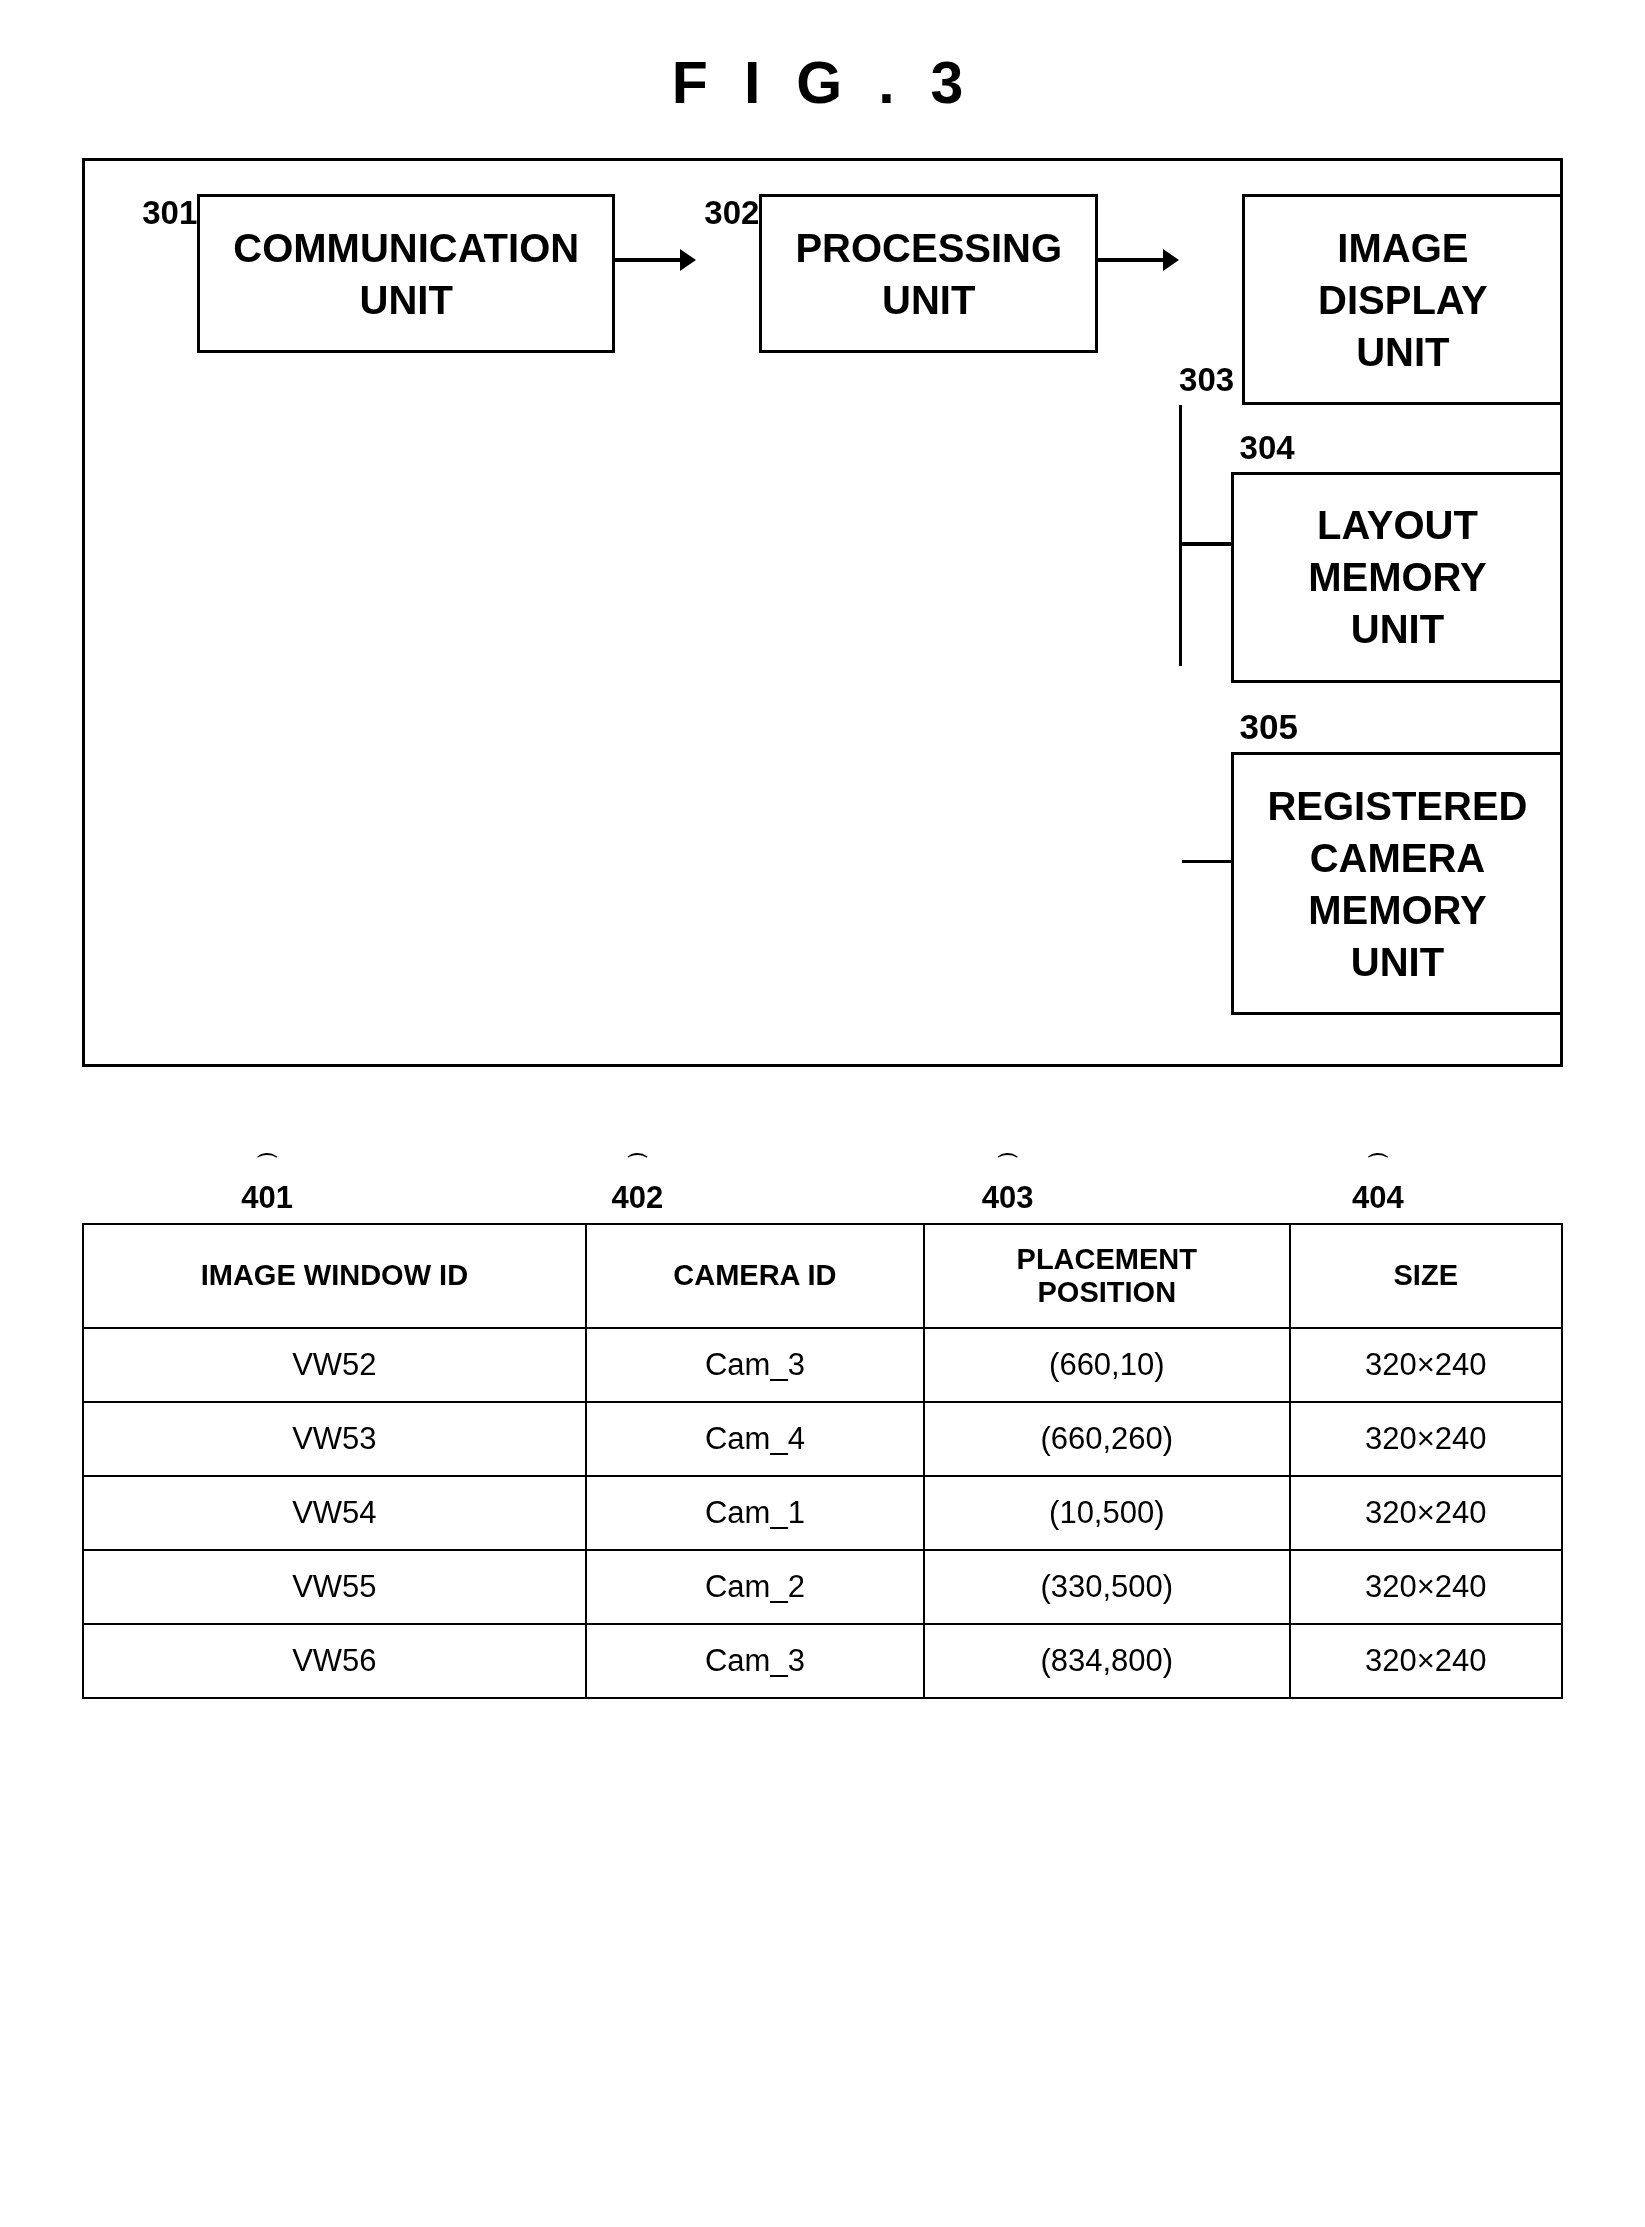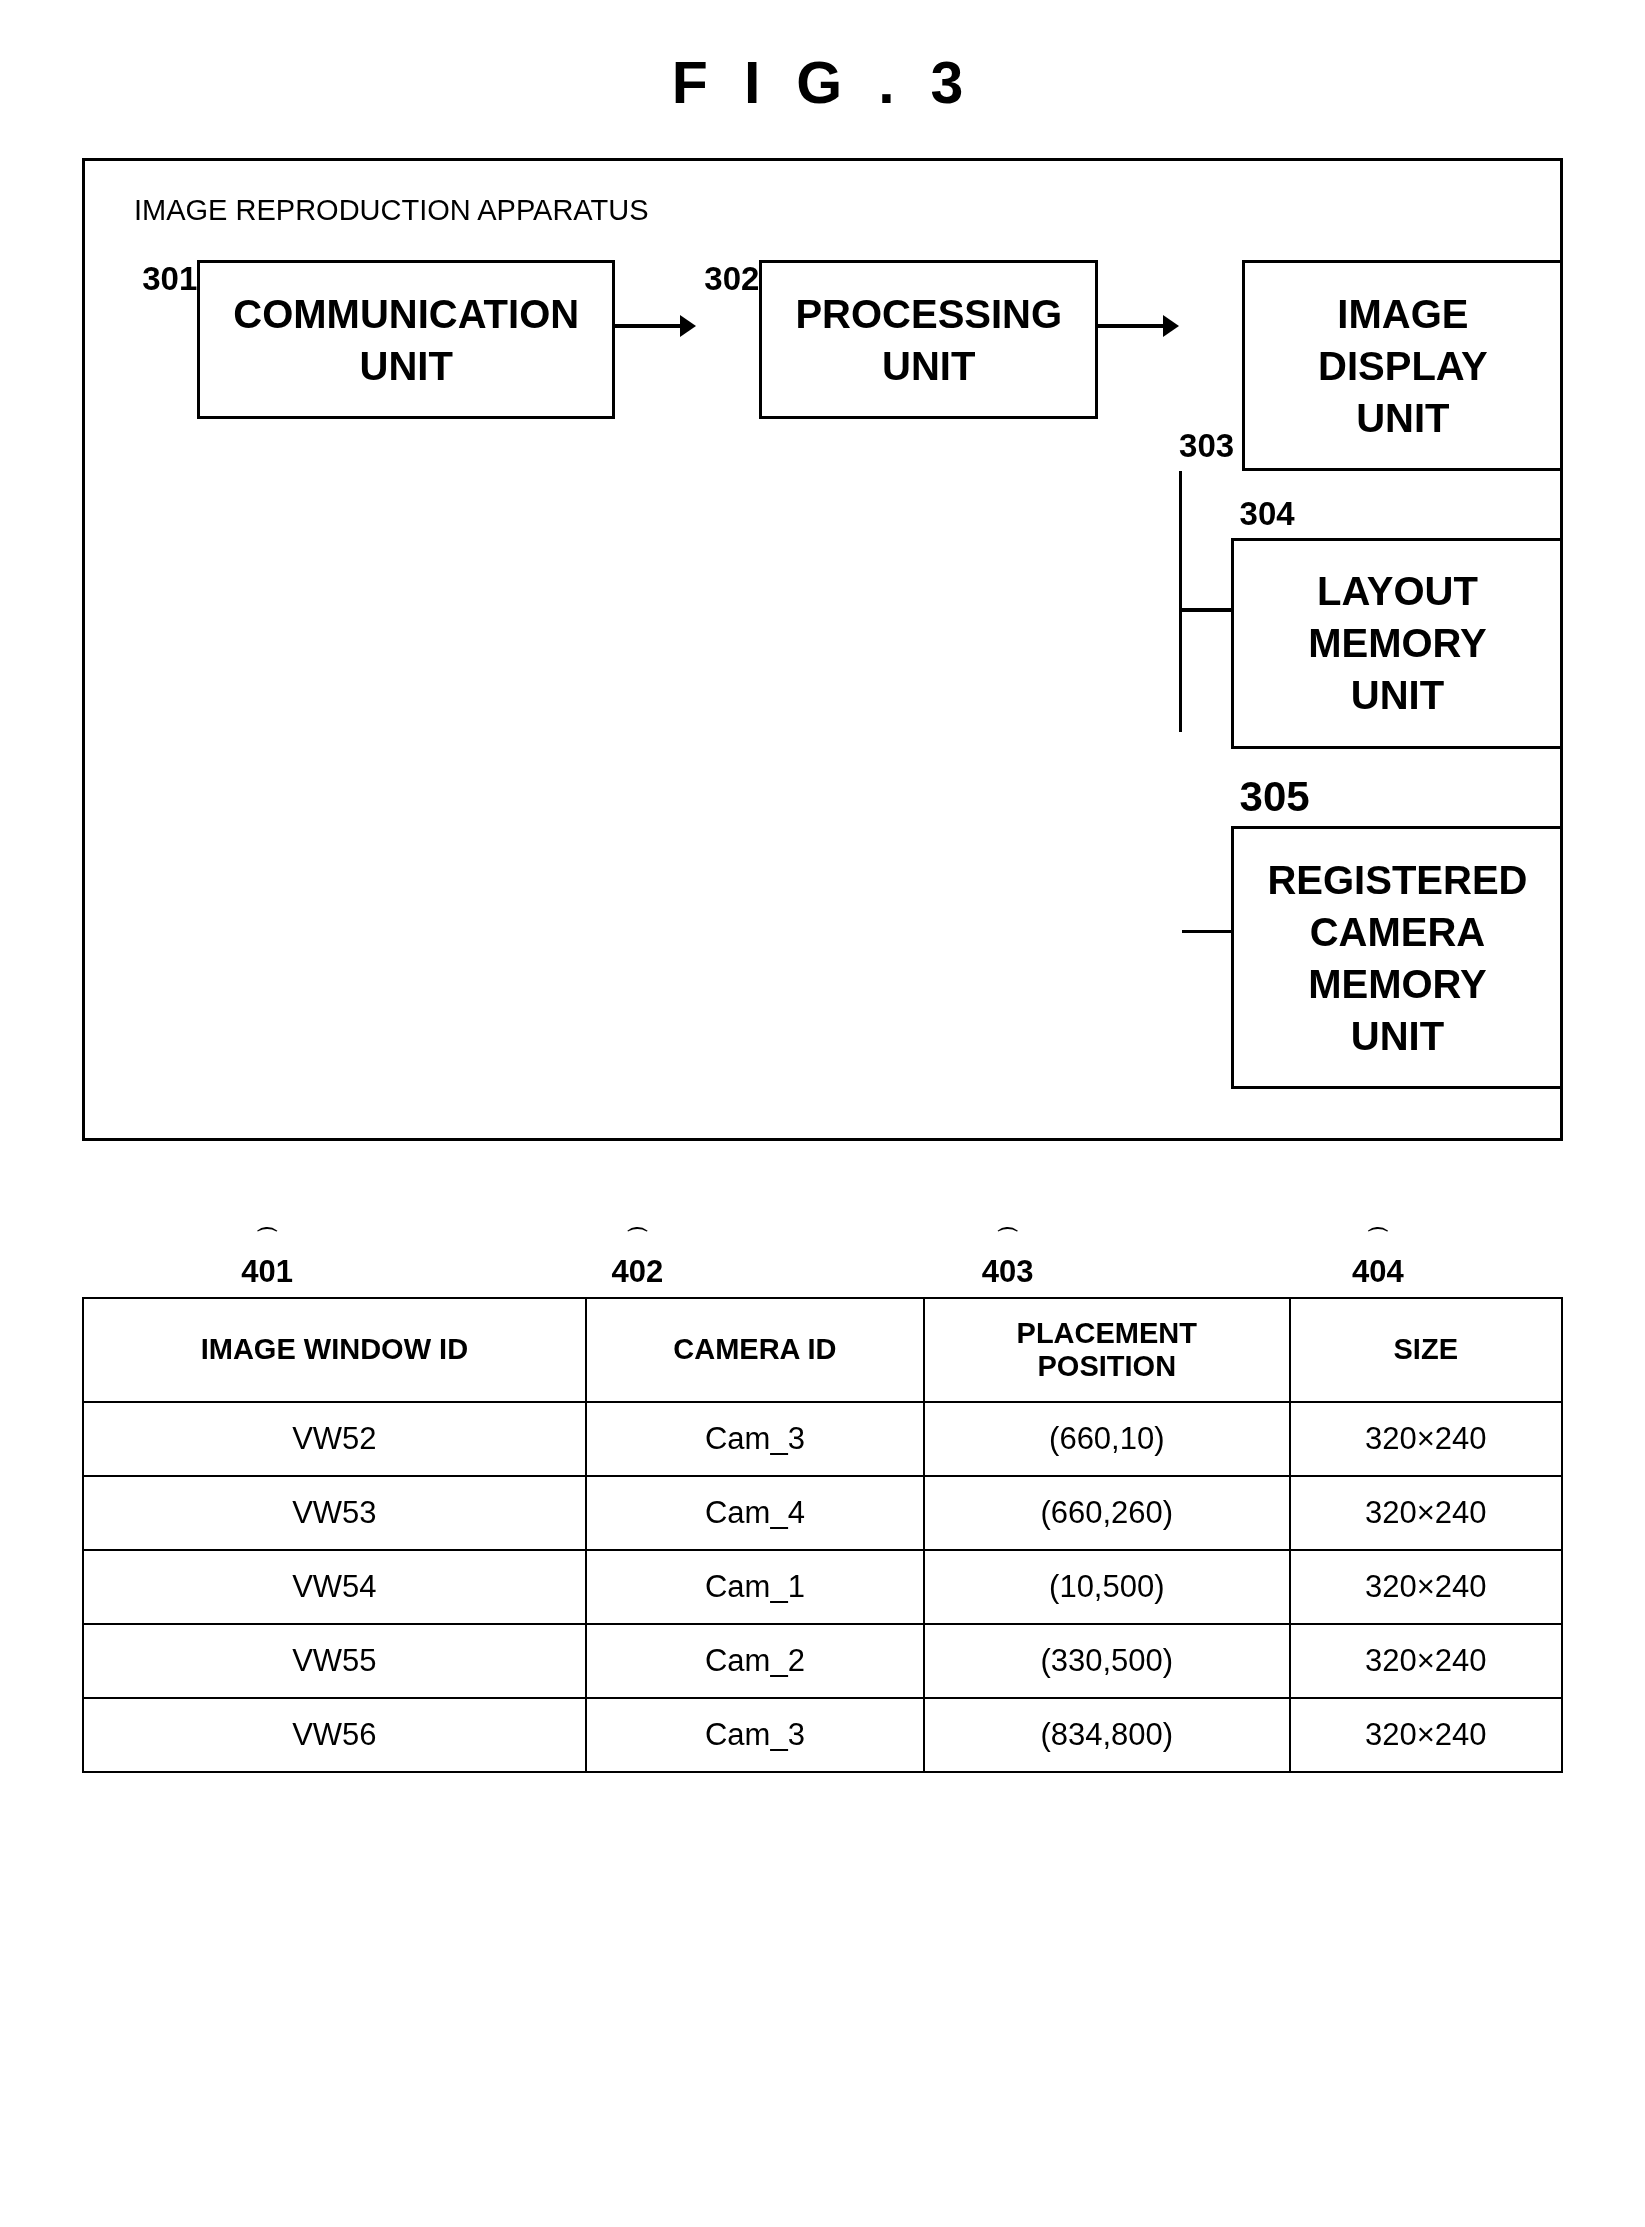--- a/index.html
+++ b/index.html
@@ -95,21 +95,20 @@
       font-size: 29px;
     }
   </style>
 </head>
 <body>
 
 <div>
   <div class="fig-title">F I G .  3</div>
 
   <div class="fig3-container">
-    <div class="fig3-apparatus-label">IMAGE REPRODUCTION APPARATUS</div>
 
     <div style="display:flex; align-items:flex-start; gap:0;">
 
       <div class="block-with-label">
         <div style="font-size:33px; font-weight:bold; margin-bottom:6.5px; align-self:flex-start; margin-left:8.2px;">301</div>
         <div class="unit-box" style="min-width:212px;">
           COMMUNICATION<br>UNIT
         </div>
       </div>
 
@@ -160,21 +159,21 @@
                   </div>
                 </div>
               </div>
             </div>
 
             <div style="display:flex; flex-direction:column; align-items:flex-start; margin-top:24.5px;">
               <div style="display:flex; align-items:center; width:100%;">
                 <div style="width:49px; height:3.3px; background:#000; flex-shrink:0;"></div>
                 <div style="display:flex; flex-direction:column; align-items:flex-start; flex:1;">
                   <div style="display:flex; align-items:center; margin-bottom:4.9px; margin-left:8.2px;">
-                    <div style="font-size:42px; font-weight:bold;">305</div>
+                    <div style="font-size:35px; font-weight:bold;">305</div>
                   </div>
                   <div class="unit-box" style="min-width:245px;">
                     REGISTERED<br>CAMERA<br>MEMORY UNIT
                   </div>
                 </div>
               </div>
             </div>
           </div>
         </div>
       </div>

